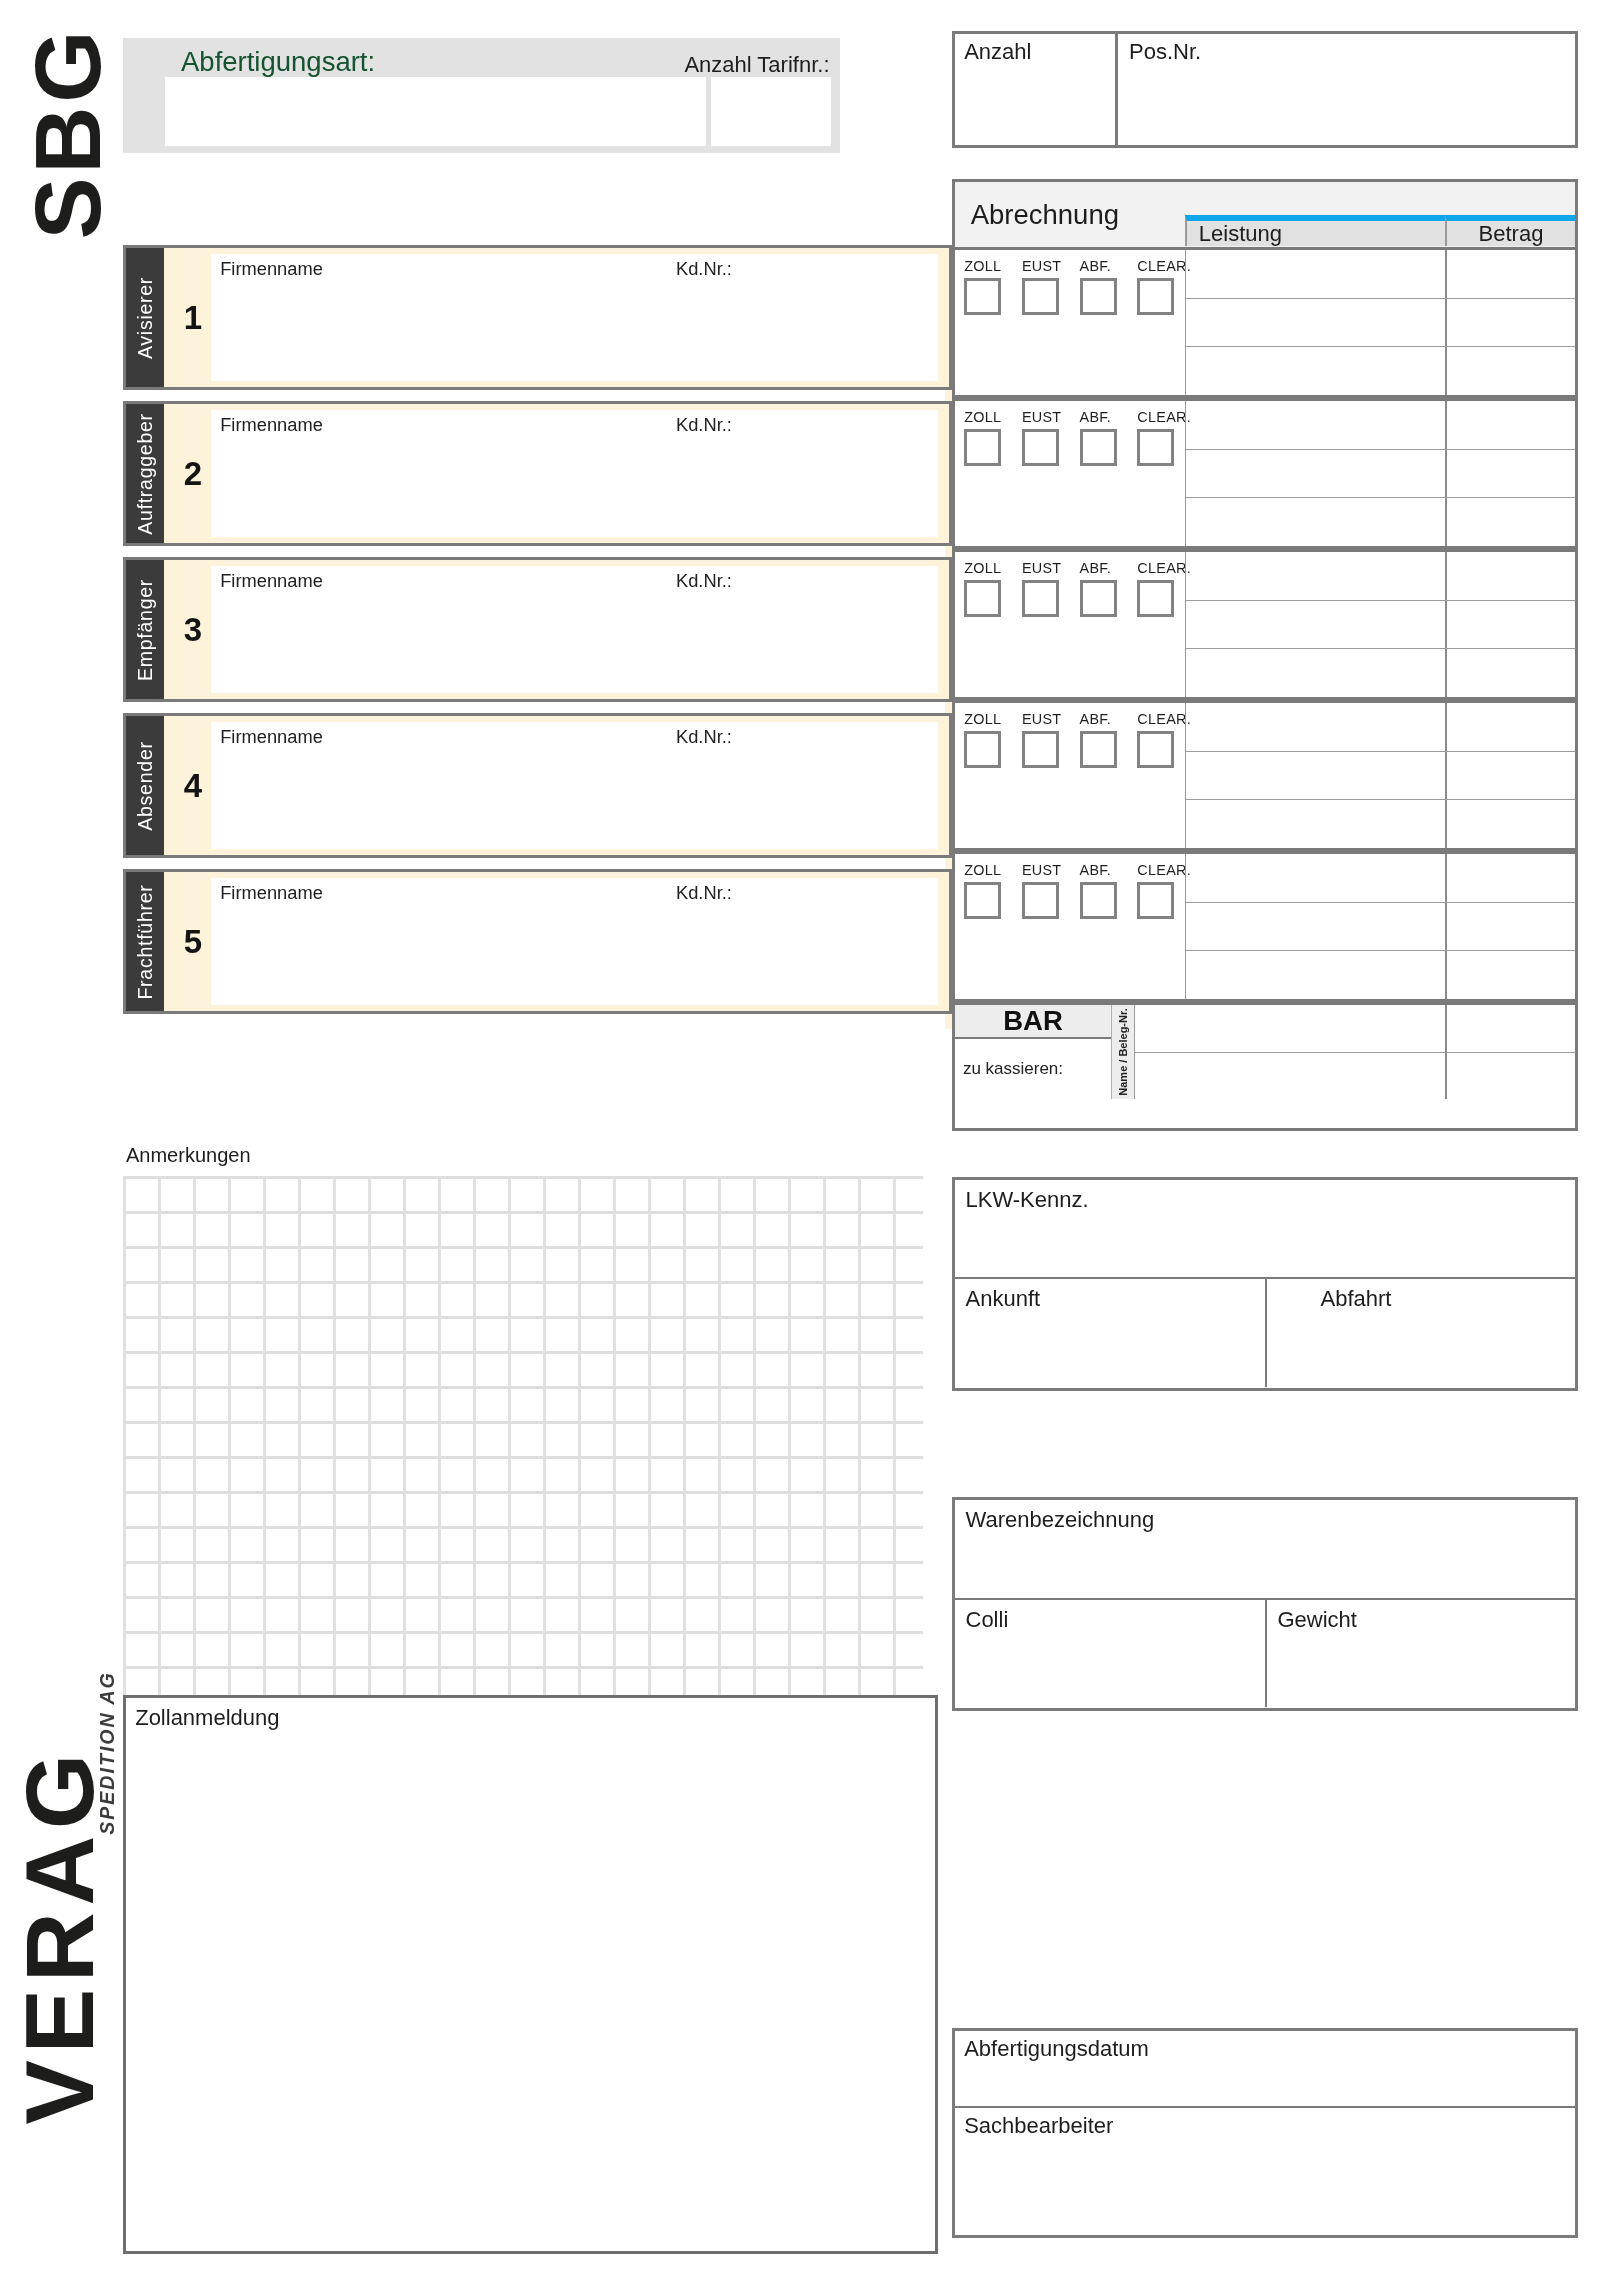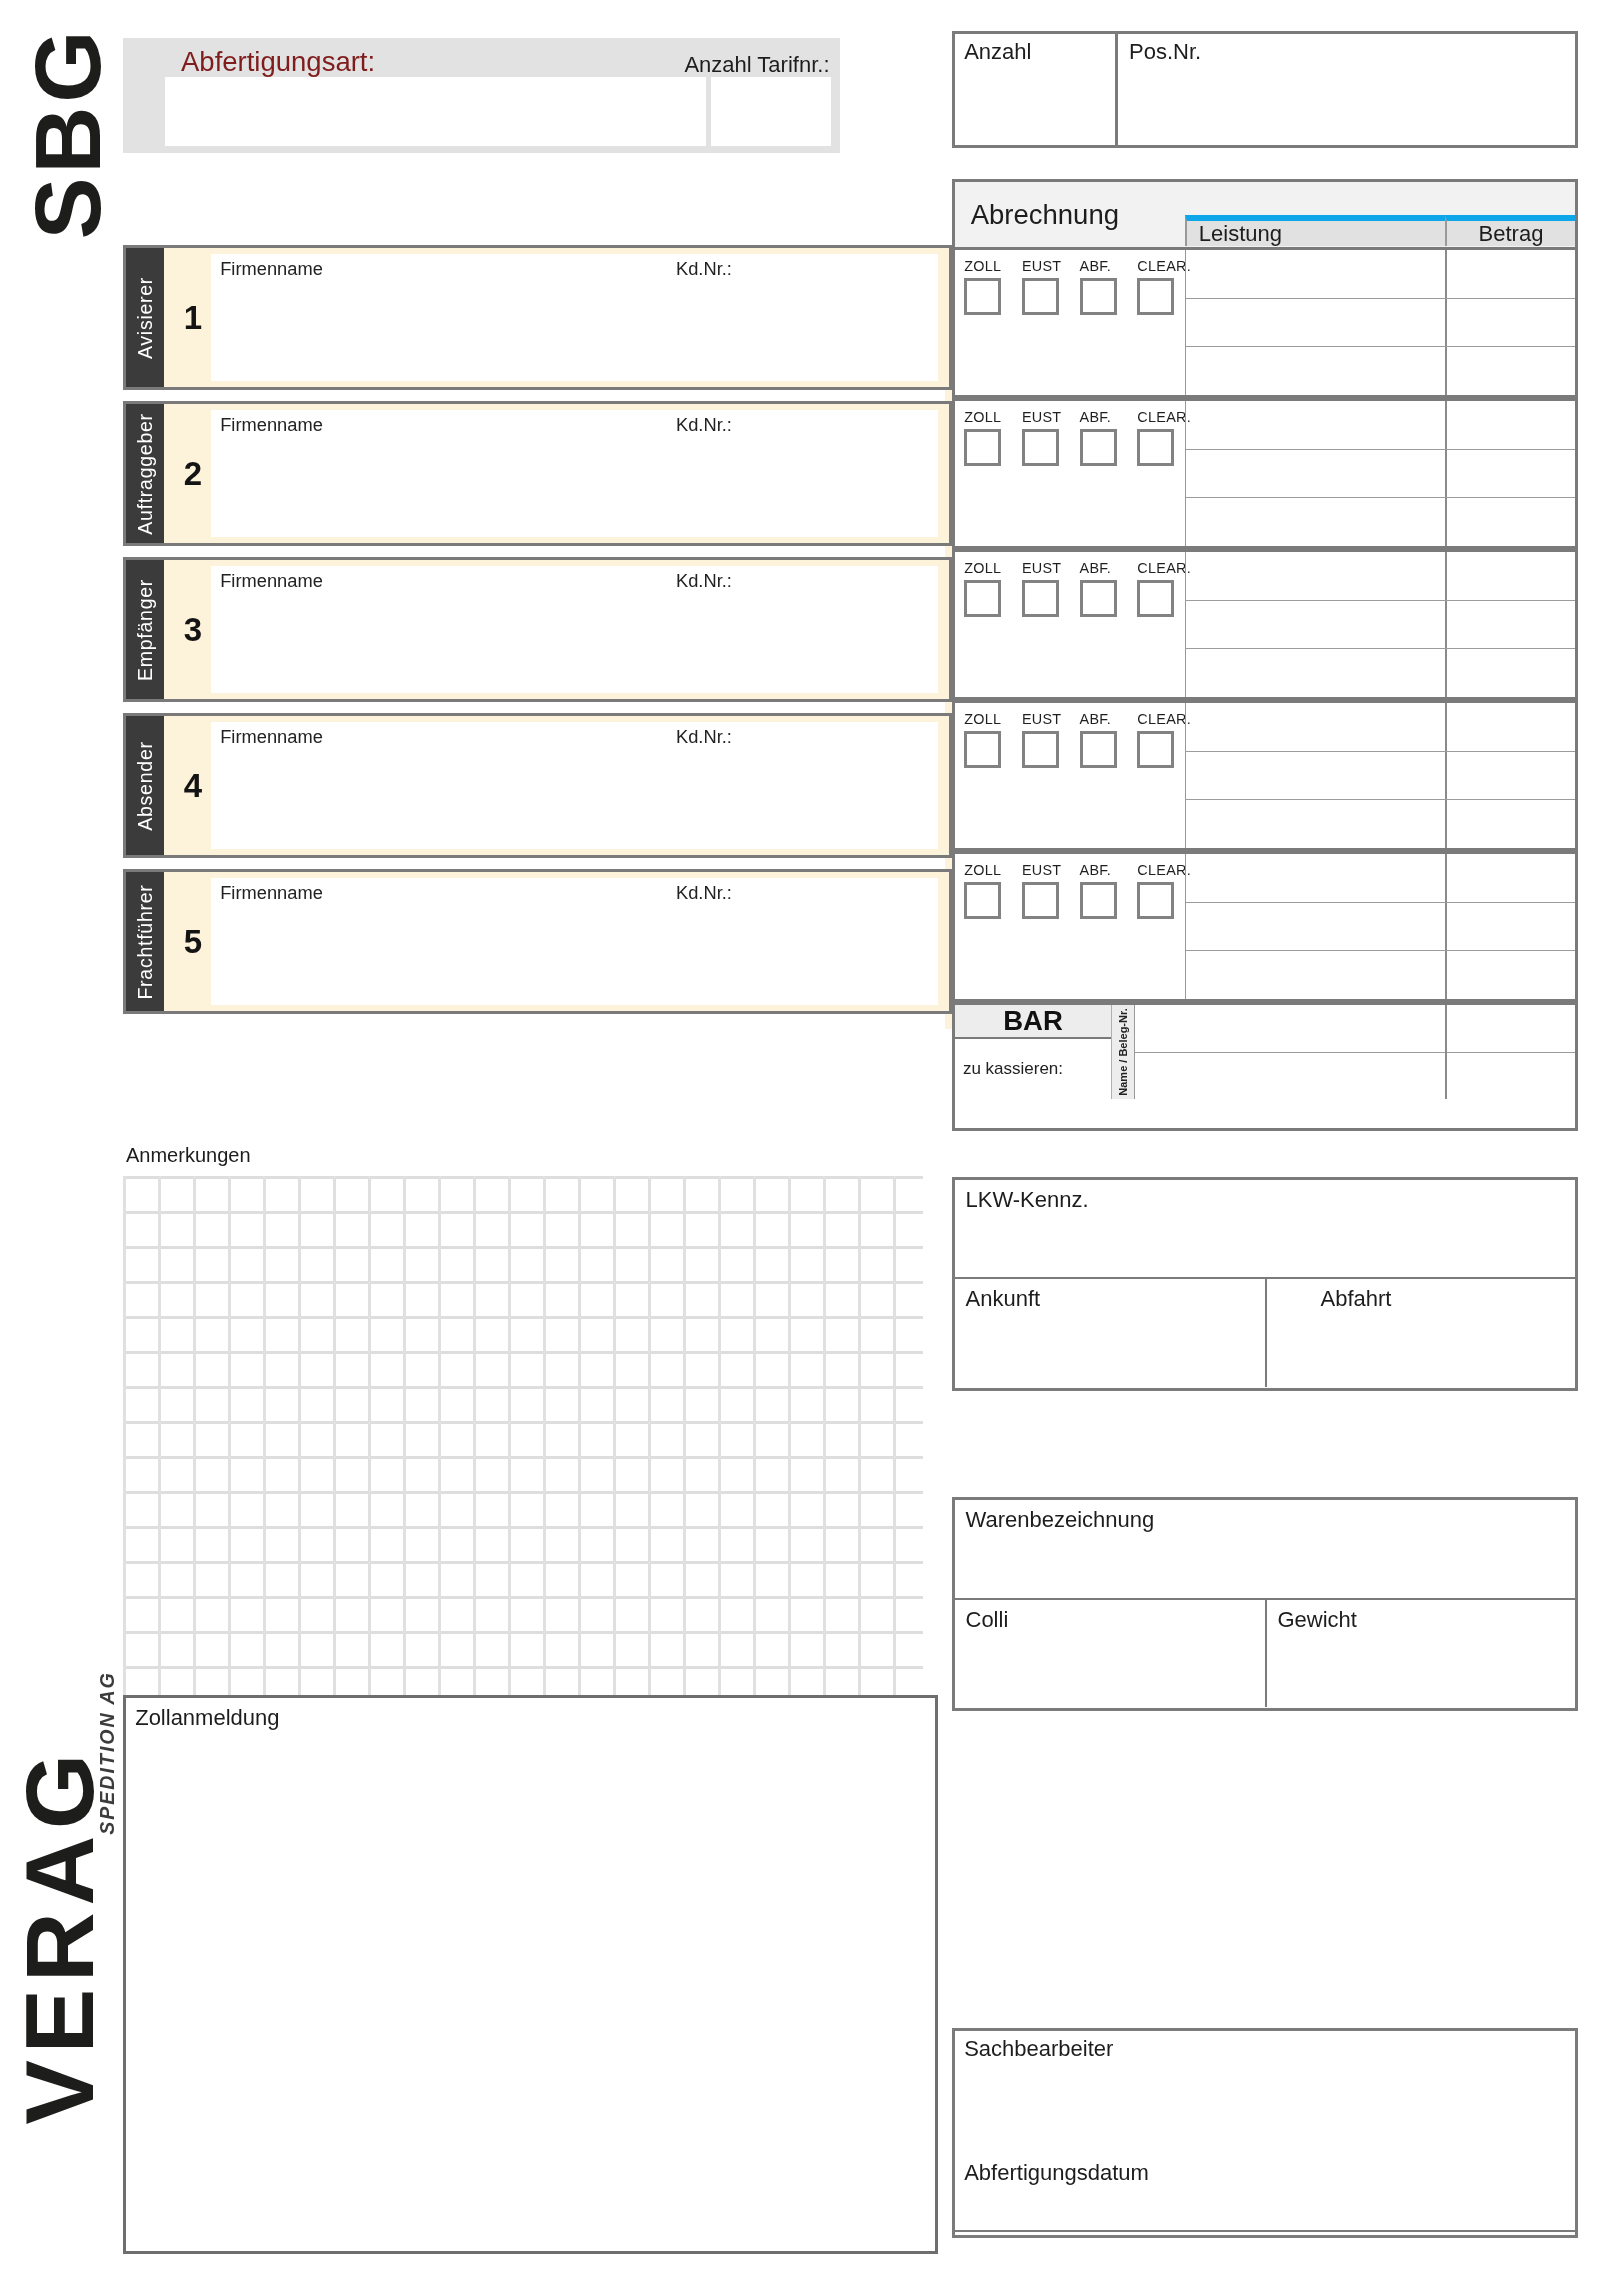--- a/index.html
+++ b/index.html
@@ -17,21 +17,21 @@
   
   #sbg-logo   { left:25px;  top:36px;   width:85px; height:193px; }
   #sbg-logo .rot   { font-size:93px; font-weight:bold; letter-spacing:3.9px; color:#1d1d1b; }
   #verag-logo { left:16.4px;  top:1728px; width:88px; height:416px; }
   #verag-logo .rot { font-size:97px; font-weight:bold; letter-spacing:6.5px; color:#1d1d1b; }
   #spedition  { left:89px; top:1674px; width:35px;  height:157px; }
   #spedition .rot  { font-size:19.6px; font-weight:bold; font-style:italic; letter-spacing:2px; color:#3c3c3c; }
 
   
   #top-panel { left:123px; top:38px; width:717px; height:115px; background:#e2e2e2; }
-  #abfert-label { position:absolute; left:58px; top:7.9px; font-size:27.5px; color:#7f1d1d; }
+  #abfert-label { position:absolute; left:58px; top:7.9px; font-size:27.5px; color:#14532d; }
   #abfert-input { position:absolute; left:42px; top:39px; width:541px; height:69px; background:#fff; }
   #anzahl-label { position:absolute; right:10.5px; top:14.4px; font-size:22px; color:#1d1d1d; }
   #anzahl-input { position:absolute; left:588px; top:39px; width:120px; height:69px; background:#fff; }
 
   #filiale-box { left:952px; top:31px; width:626px; height:117px; background:#fff; border:3.3px solid #7b7b7b; }
   #filiale-div { position:absolute; left:160px; top:0; bottom:0; width:2.6px; background:#7b7b7b; }
   .cell-label  { position:absolute; font-size:22px; color:#1d1d1d; }
   #filiale-label { left:9.2px; top:5.2px; }
   #posnr-label   { left:174px; top:5.2px; }
 
@@ -392,22 +392,22 @@
         <span class="cell-label">Gewicht</span>
       </div>
     </div>
   </div>
 
   <div class="abs" id="zoll-box">
     <span id="zoll-label">Zollanmeldung</span>
   </div>
 
   <div class="abs" id="datum-box">
+    <div id="datum-row1">
+      <span class="cell-label" style="left:9.2px;top:5.2px;">Abfertigungsdatum</span>
+    </div>
     <div id="datum-row2">
       <span class="cell-label" style="left:9.2px;top:5.2px;">Sachbearbeiter</span>
     </div>
-    <div id="datum-row1">
-      <span class="cell-label" style="left:9.2px;top:5.2px;">Abfertigungsdatum</span>
-    </div>
   </div>
 
 </div>
 
 
 </body></html>

